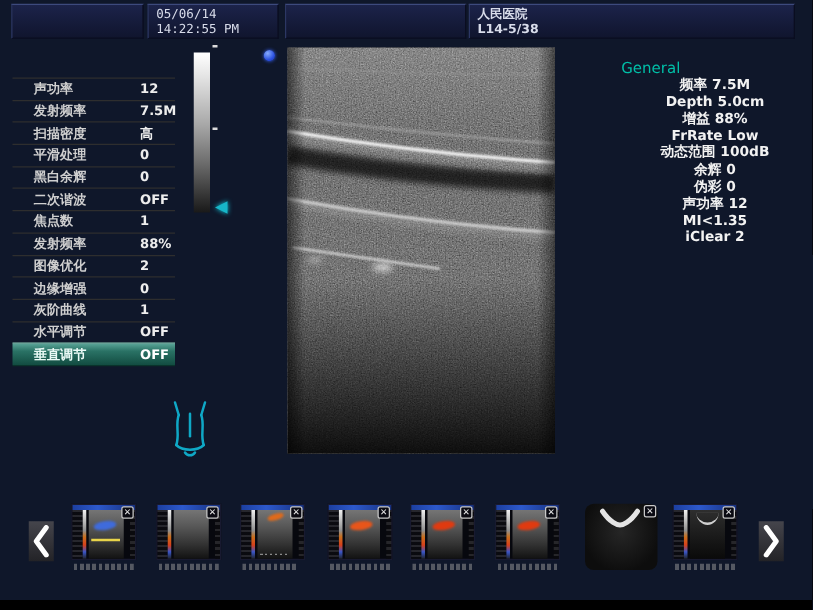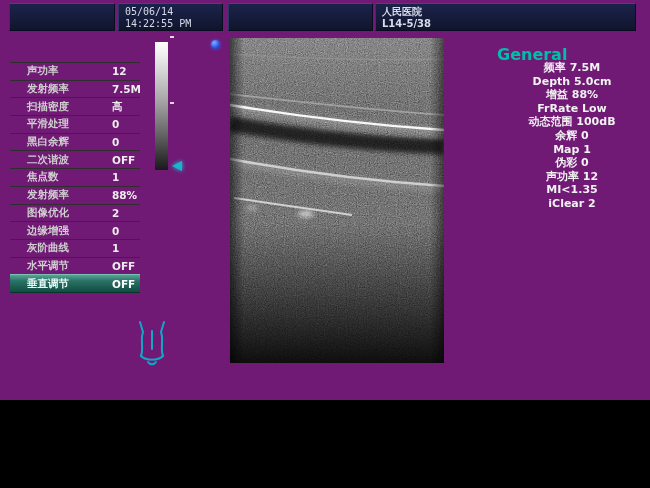--- a/index.html
+++ b/index.html
@@ -1,16 +1,16 @@
 <!DOCTYPE html>
 <html><head>
 <meta charset="utf-8">
 <style>
   html,body { margin:0; padding:0; background:#000; }
-  .screen { position:relative; width:650px; height:400px; background:#701a75; overflow:hidden;
+  .screen { position:relative; width:650px; height:480px; background:#0f172a; overflow:hidden;
             font-family:"DejaVu Sans", sans-serif; }
 
   
   .tpanel { position:absolute; top:3px; height:28px; box-sizing:border-box;
             background:linear-gradient(180deg,#1c234a 0%,#151b3a 55%,#10152e 100%);
             border:1px solid #0a0d20; border-top:1px solid #3d4a7d; border-left:1px solid #2c3764; }
   .tp-date { left:118px; width:105px; }
   .tp-blank1 { left:9px; width:106px; }
   .tp-blank2 { left:228px; width:145px; }
   .tp-hosp { left:375px; width:261px; }
@@ -43,21 +43,21 @@
               box-shadow:0 0 3px #3a66ff; }
 
   
   .us-image { position:absolute; left:230px; top:38px; width:214px; height:325px; background:#141414; }
 
   
   .bodymark { position:absolute; left:133px; top:318px; }
 
   
   .info { position:absolute; left:497px; top:48px; width:150px; }
-  .info-title { font-size:16px; font-weight:bold; line-height:13px; }
+  .info-title { font-size:12px; font-weight:normal; line-height:13px; }
   .info-line { color:#f2f2f2; font-size:11px; font-weight:bold; line-height:13.6px; white-space:nowrap;text-align:center; }
 
   
   .strip { position:absolute; left:0; top:402px; width:650px; height:62px; }
   .nav-btn { position:absolute; top:15px; width:20px; height:32px;
              background:linear-gradient(180deg,#45454c,#232327); display:flex;
              align-items:center; justify-content:center; cursor:pointer; }
   .nav-prev { left:23px; } .nav-next { left:607px; }
 
   .thumb { position:absolute; top:1px; width:52px; height:45px; background:#07080e;
@@ -234,21 +234,20 @@
   </div>
 
   <div class="info">
     <div class="info-title" style="color: rgb(0, 191, 168);">General</div>
     <div class="info-line">频率 7.5M</div>
     <div class="info-line">Depth 5.0cm</div>
     <div class="info-line">增益 88%</div>
     <div class="info-line">FrRate Low</div>
     <div class="info-line">动态范围 100dB</div>
     <div class="info-line">余辉 0</div>
-    <div class="info-line">Map 1</div>
     <div class="info-line">伪彩 0</div>
     <div class="info-line">声功率 12</div>
     <div class="info-line">MI&lt;1.35</div>
     <div class="info-line">iClear 2</div>
   </div>
 
   <div class="strip">
     <div class="nav-btn nav-prev">
       <svg width="14" height="26">
           <polyline points="11,2 3,13 11,24" stroke="#ffffff" stroke-width="4" fill="none" stroke-linecap="round" stroke-linejoin="round"></polyline>

